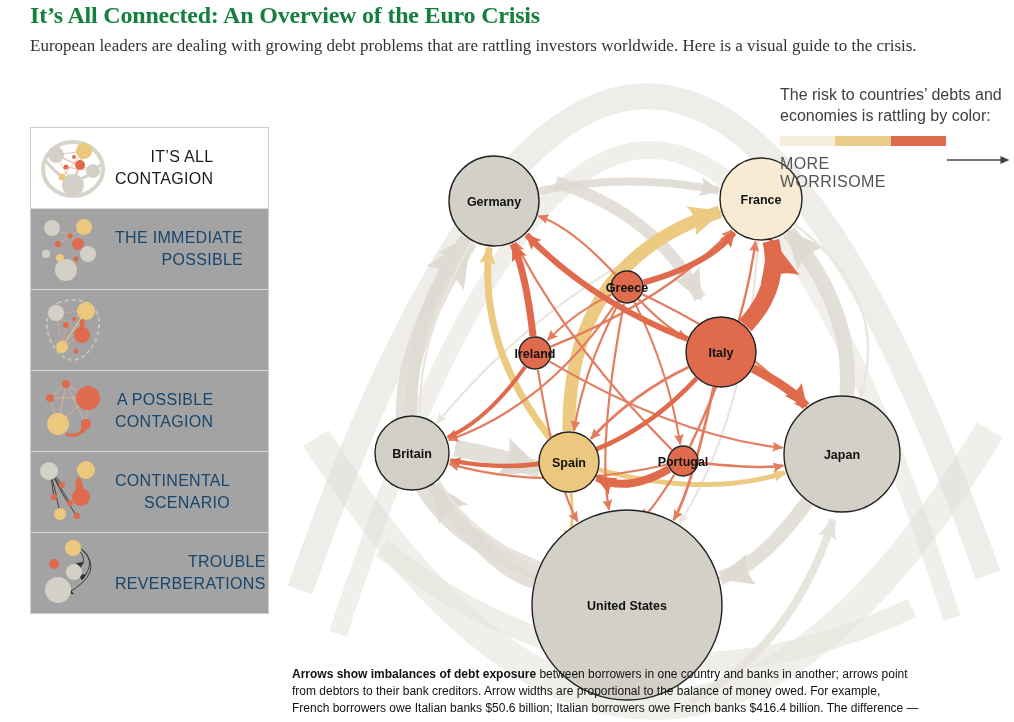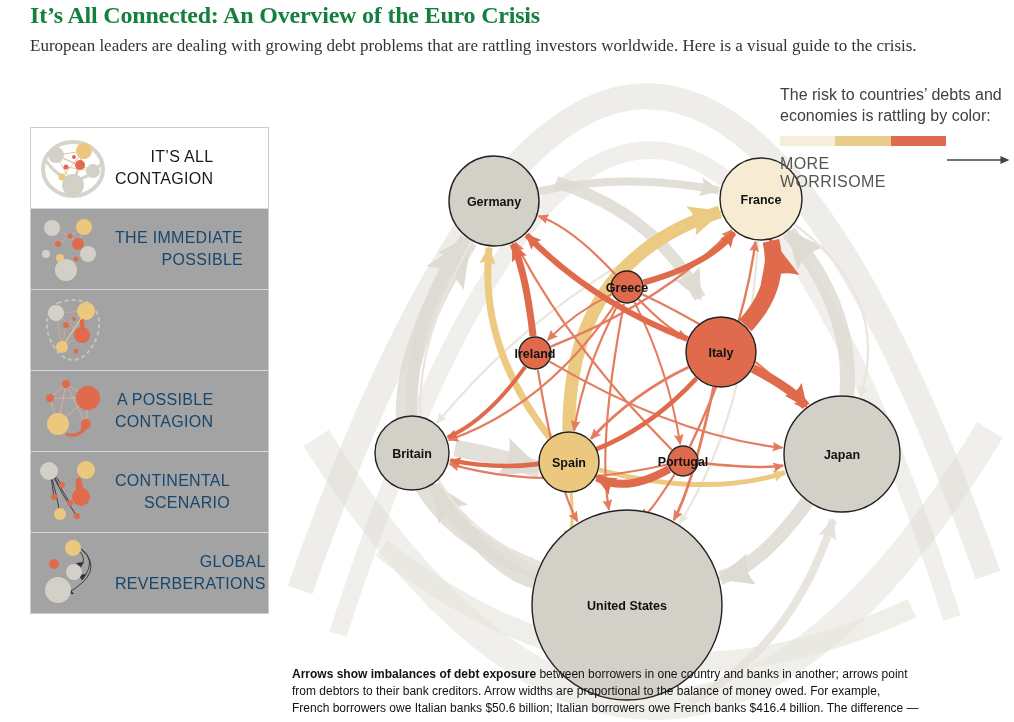--- a/index.html
+++ b/index.html
@@ -163,21 +163,21 @@
         </g>
         <path d="M44,30 L48,24 L40,25 Z" fill="#333"></path>
         <path d="M46,42 L50,36 L42,37 Z" fill="#333"></path>
         <path d="M30,56 L38,56 L33,50 Z" fill="#333"></path>
         <circle cx="37" cy="10" r="8" fill="#ecc77e"></circle>
         <circle cx="18" cy="26" r="5" fill="#e06a4c"></circle>
         <circle cx="38" cy="34" r="8" fill="#d3d0c7"></circle>
         <circle cx="22" cy="52" r="13" fill="#d3d0c7"></circle>
       </svg>
     </span>
-    <span class="sb-label"><span>GLOBAL</span><br><span>REVERBERATIONS</span></span>
+    <span class="sb-label"><span>TROUBLE</span><br><span>REVERBERATIONS</span></span>
   </div>
 
 </div>
 
 <div class="legend">
   <div class="legend-caption">
     <span>The risk to countries’ debts and</span><br>
     <span>economies is rattling by color:</span>
   </div>
   <div class="legend-bar">

